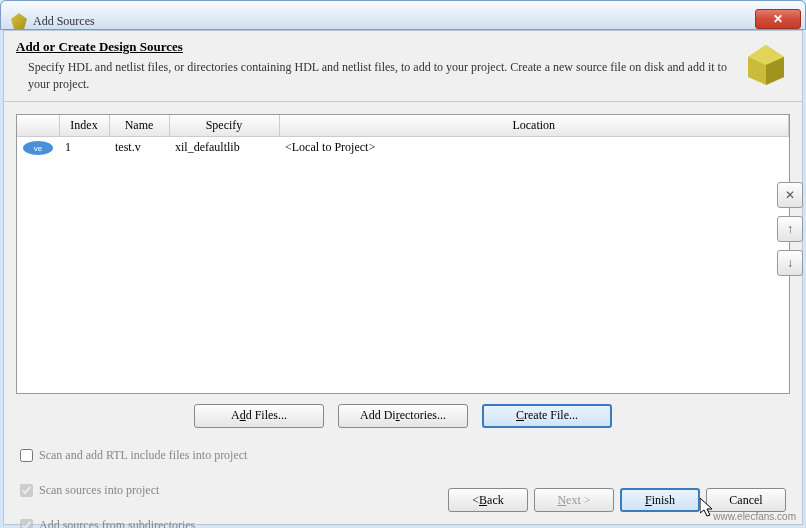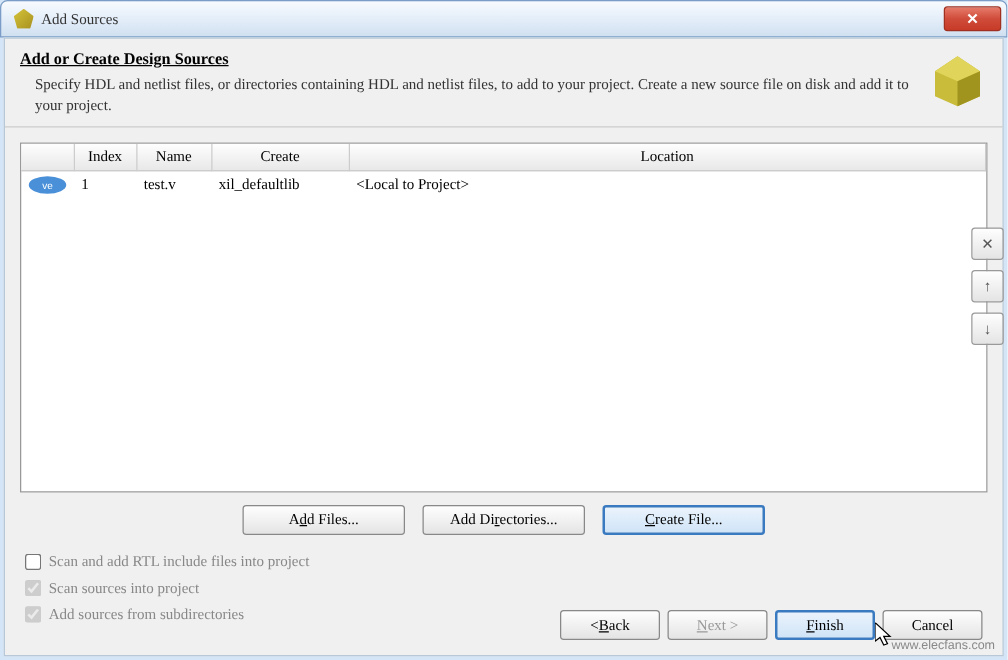--- a/index.html
+++ b/index.html
@@ -1,18 +1,18 @@
 <!DOCTYPE html>
 <html><head>
 <meta charset="utf-8">
 <style>
 * { box-sizing: border-box; margin: 0; padding: 0; }
 body { font-family: "SimSun", "宋体", serif; font-size: 12px; background: #d4e5f7; width: 806px; height: 528px; overflow: hidden; position: relative; }
 
-.titlebar { height: 30px; background: linear-gradient(to bottom, #f8fbfe 0%, #e4eef9 50%, #d0e0f0 100%); border: 1px solid #7a9cc6; border-radius: 6px 6px 0 0; display: flex; align-items: center; padding: 0 4px; }
+.titlebar { height: 30px; background: linear-gradient(to bottom, #f8fbfe 0%, #e4eef9 50%, #d0e0f0 100%); border: 1px solid #7a9cc6; border-radius: 6px 6px 0 0; display: flex; align-items: flex-end; padding: 0 4px; }
 .titlebar-icon { width: 16px; height: 16px; margin: 0 6px; background: linear-gradient(135deg, #d4c43a, #a89020); clip-path: polygon(50% 0%, 100% 38%, 82% 100%, 18% 100%, 0% 38%); }
 .titlebar-text { flex: 1; color: #333; }
 .close-btn { width: 46px; height: 20px; background: linear-gradient(to bottom, #e67a6a 0%, #d04c3a 50%, #c63b28 100%); border: 1px solid #a03020; border-radius: 3px; display: flex; align-items: center; justify-content: center; color: #fff; font-family: Arial; font-weight: bold; cursor: pointer; }
 
 .content { position: absolute; top: 30px; left: 3px; right: 3px; bottom: 3px; background: #f0f0f0; border: 1px solid #b8c8d8; }
 
 .header-panel { padding: 8px 12px; border-bottom: 1px solid #ccc; display: flex; }
 .header-text { flex: 1; }
 .header-title { font-weight: bold; font-size: 13px; margin-bottom: 4px; text-decoration: underline; }
 .header-desc { color: #333; padding-left: 12px; line-height: 1.4; }
@@ -29,21 +29,21 @@
 
 .side-btns { position: absolute; right: -1px; top: 80px; display: flex; flex-direction: column; gap: 8px; }
 .side-btn { width: 26px; height: 26px; background: linear-gradient(to bottom, #fefefe, #e4e4e4); border: 1px solid #999; border-radius: 3px; display: flex; align-items: center; justify-content: center; cursor: pointer; font-family: Arial; color: #555; }
 
 .action-btns { display: flex; justify-content: center; gap: 14px; margin-top: 10px; }
 .btn { min-width: 130px; height: 24px; background: linear-gradient(to bottom, #fefefe, #e4e4e4); border: 1px solid #888; border-radius: 3px; cursor: pointer; font-family: inherit; font-size: 12px; display: inline-flex; align-items: center; justify-content: center; }
 .btn.selected { border: 2px solid #3a7ac0; background: linear-gradient(to bottom, #eaf3fc, #d0e4f7); }
 .btn .ul { text-decoration: underline; }
 
 .checks { margin-top: 14px; padding-left: 4px; }
-.chk-row { display: flex; align-items: center; gap: 6px; margin-bottom: 6px; color: #888; }
+.chk-row { display: flex; align-items: center; gap: 6px; margin-bottom: 6px; color: #888; margin-top: 20px; }
 .chk-row input { margin: 0; }
 
 .footer { position: absolute; bottom: 12px; right: 16px; display: flex; gap: 6px; }
 .footer .btn { min-width: 80px; }
 .btn.disabled { color: #999; }
 .btn.primary { border: 2px solid #3a7ac0; background: linear-gradient(to bottom, #eaf3fc, #d0e4f7); }
 
 .watermark { position: absolute; bottom: 6px; right: 10px; font-family: Arial; font-size: 10px; color: #888; pointer-events: none; }
 
 .cursor { position: absolute; right: 90px; bottom: 10px; width: 16px; height: 20px; pointer-events: none; }
@@ -74,21 +74,21 @@
   </div>
 
   <div class="main-area">
     <div class="table-wrap">
       <table>
         <thead>
           <tr>
             <th></th>
             <th style="width:50px">Index</th>
             <th style="width:60px">Name</th>
-            <th style="width:110px">Create</th>
+            <th style="width:110px">Specify</th>
             <th>Location</th>
           </tr>
         </thead>
         <tbody>
           <tr>
             <td><span class="row-icon">ve</span></td>
             <td>1</td>
             <td>test.v</td>
             <td>xil_defaultlib</td>
             <td>&lt;Local to Project&gt;</td>

